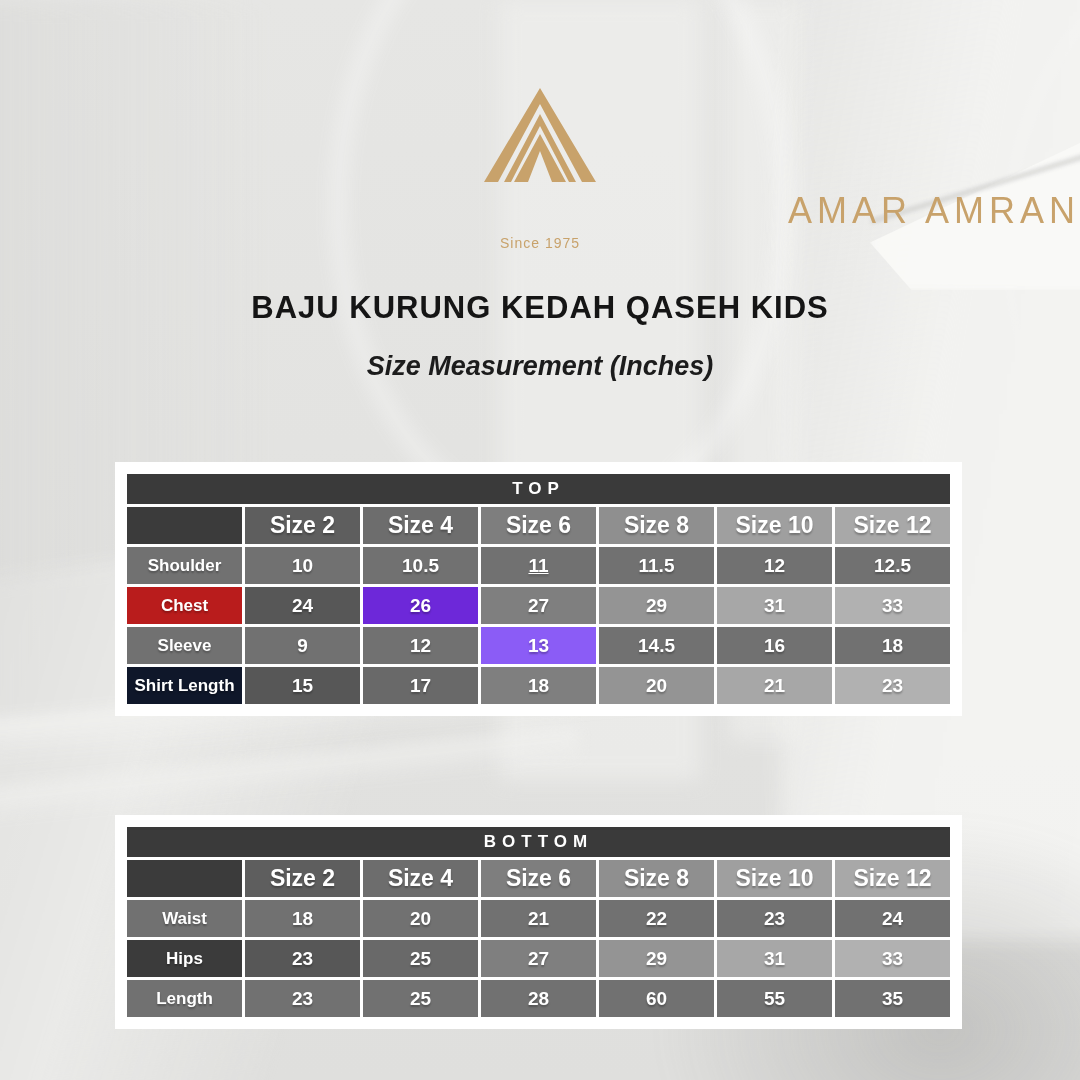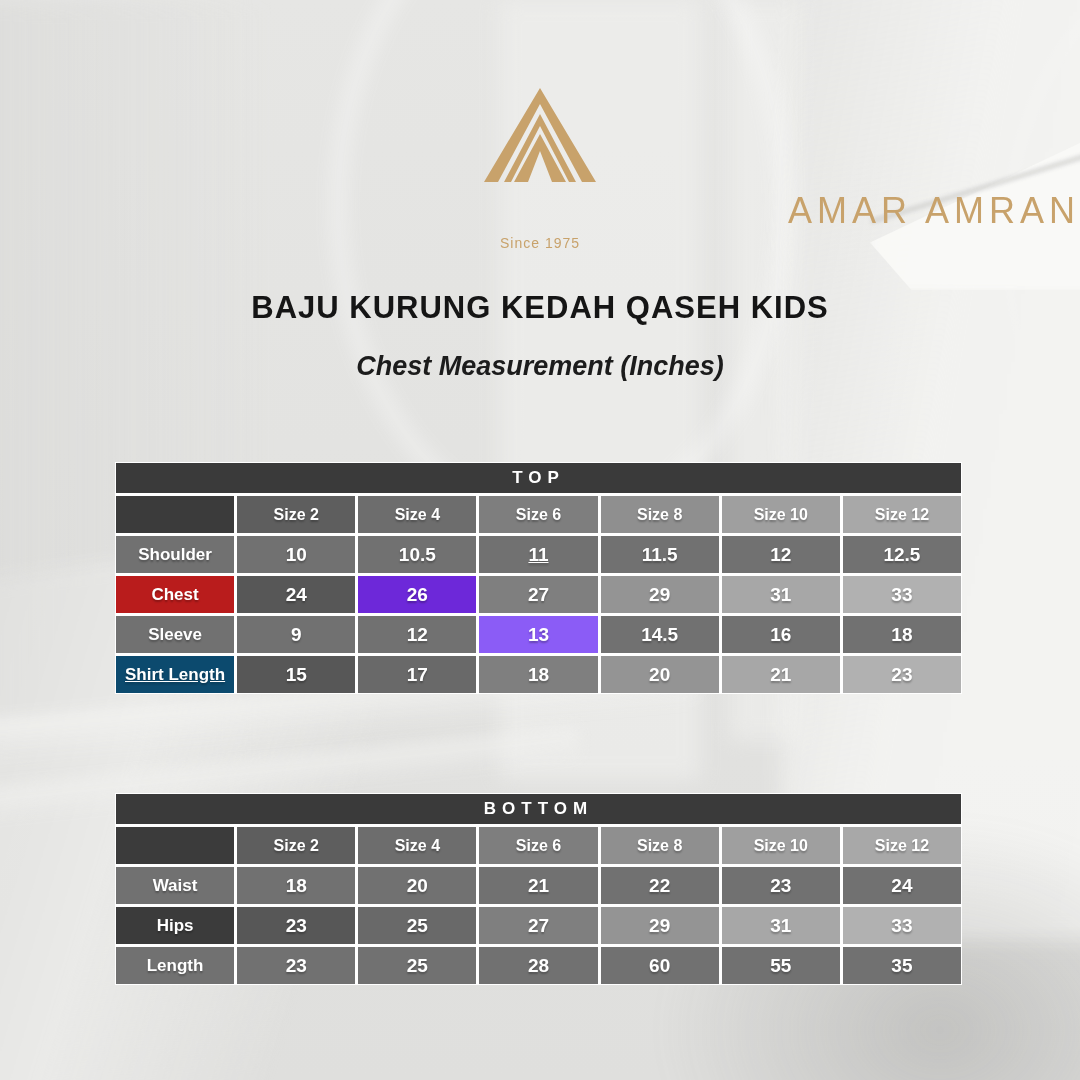--- a/index.html
+++ b/index.html
@@ -42,28 +42,28 @@
   .brand-tagline{font-size:14px;letter-spacing:1px;margin-top:3px;}
 
   
   .title{position:absolute;top:269px;left:0;width:100%;text-align:center;
     font-size:31px;font-weight:bold;letter-spacing:1px;color:#151515;}
   .subtitle{position:absolute;top:329px;left:0;width:100%;text-align:center;
     font-size:27px;font-style:italic;color:#1c1c1c;}
 
   
   #tables{position:absolute;left:115px;top:462px;width:847px;}
-  .size-table{background:#ffffff;padding:1px;display:grid;
+  .size-table{background:#ffffff;padding:12px;display:grid;
     grid-template-columns:repeat(7,1fr);gap:3px;box-sizing:border-box;}
   .size-table + .size-table{margin-top:99px;}
   .t-header{grid-column:1/-1;height:30px;display:flex;align-items:center;justify-content:center;
     color:#fff;font-weight:bold;font-size:17px;letter-spacing:6px;}
   .cell{height:37px;display:flex;align-items:center;justify-content:center;
     color:#fff;font-weight:bold;text-shadow:0 2px 2px rgba(0,0,0,.28);}
-  .size-head{font-size:16px;}
+  .size-head{font-size:23px;}
   .row-label{font-size:17px;}
   .value{font-size:19px;}
 </style>
 </head>
 <body>
 
 <div class="bg-layer">
   <div class="bg-soft band-left"></div>
   <div class="bg-soft band-center"></div>
   <div class="bg-soft band-center2"></div>
@@ -84,21 +84,21 @@
       <path d="M56 0 L112 94 L98 94 L56 16 L14 94 L0 94 Z"></path>
       <path d="M56 26 L92 94 L85 94 L56 38 L27 94 L20 94 Z"></path>
       <path d="M56 46 L82 94 L68 94 L56 63 L44 94 L30 94 Z"></path>
     </g>
   </svg>
   <div class="brand-name">AMAR AMRAN</div>
   <div class="brand-tagline">Since 1975</div>
 </header>
 
 <h1 class="title">BAJU KURUNG KEDAH QASEH KIDS</h1>
-<h2 class="subtitle">Chest Measurement (Inches)</h2>
+<h2 class="subtitle">Size Measurement (Inches)</h2>
 
 <section id="tables">
     <div class="size-table" style="background: rgb(255, 255, 255);">
       <div class="t-header" style="background: rgb(58, 58, 58);">TOP</div>
       <div class="cell size-head" style="background: rgb(59, 59, 59);"></div>
       <div class="cell size-head" style="background: rgb(94, 94, 94);">Size 2</div>
       <div class="cell size-head" style="background: rgb(109, 109, 109);">Size 4</div>
       <div class="cell size-head" style="background: rgb(126, 126, 126);">Size 6</div>
       <div class="cell size-head" style="background: rgb(143, 143, 143);">Size 8</div>
       <div class="cell size-head" style="background: rgb(159, 159, 159);">Size 10</div>
@@ -117,21 +117,21 @@
       <div class="cell value" style="background: rgb(148, 148, 148);">29</div>
       <div class="cell value" style="background: rgb(167, 167, 167);">31</div>
       <div class="cell value" style="background: rgb(177, 177, 177);">33</div>
       <div class="cell row-label" style="background: rgb(113, 113, 113);">Sleeve</div>
       <div class="cell value" style="background: rgb(113, 113, 113);">9</div>
       <div class="cell value" style="background: rgb(113, 113, 113);">12</div>
       <div class="cell value" style="background: #8b5cf6;">13</div>
       <div class="cell value" style="background: rgb(113, 113, 113);">14.5</div>
       <div class="cell value" style="background: rgb(113, 113, 113);">16</div>
       <div class="cell value" style="background: rgb(113, 113, 113);">18</div>
-      <div class="cell row-label" style="background: #0c4a6e; text-decoration: underline;">Shirt Length</div>
+      <div class="cell row-label" style="background: #0f172a;">Shirt Length</div>
       <div class="cell value" style="background: rgb(87, 87, 87);">15</div>
       <div class="cell value" style="background: rgb(105, 105, 105);">17</div>
       <div class="cell value" style="background: rgb(127, 127, 127);">18</div>
       <div class="cell value" style="background: rgb(148, 148, 148);">20</div>
       <div class="cell value" style="background: rgb(167, 167, 167);">21</div>
       <div class="cell value" style="background: rgb(177, 177, 177);">23</div>
     </div>
     <div class="size-table" style="background: rgb(255, 255, 255);">
       <div class="t-header" style="background: rgb(58, 58, 58);">BOTTOM</div>
       <div class="cell size-head" style="background: rgb(59, 59, 59);"></div>

